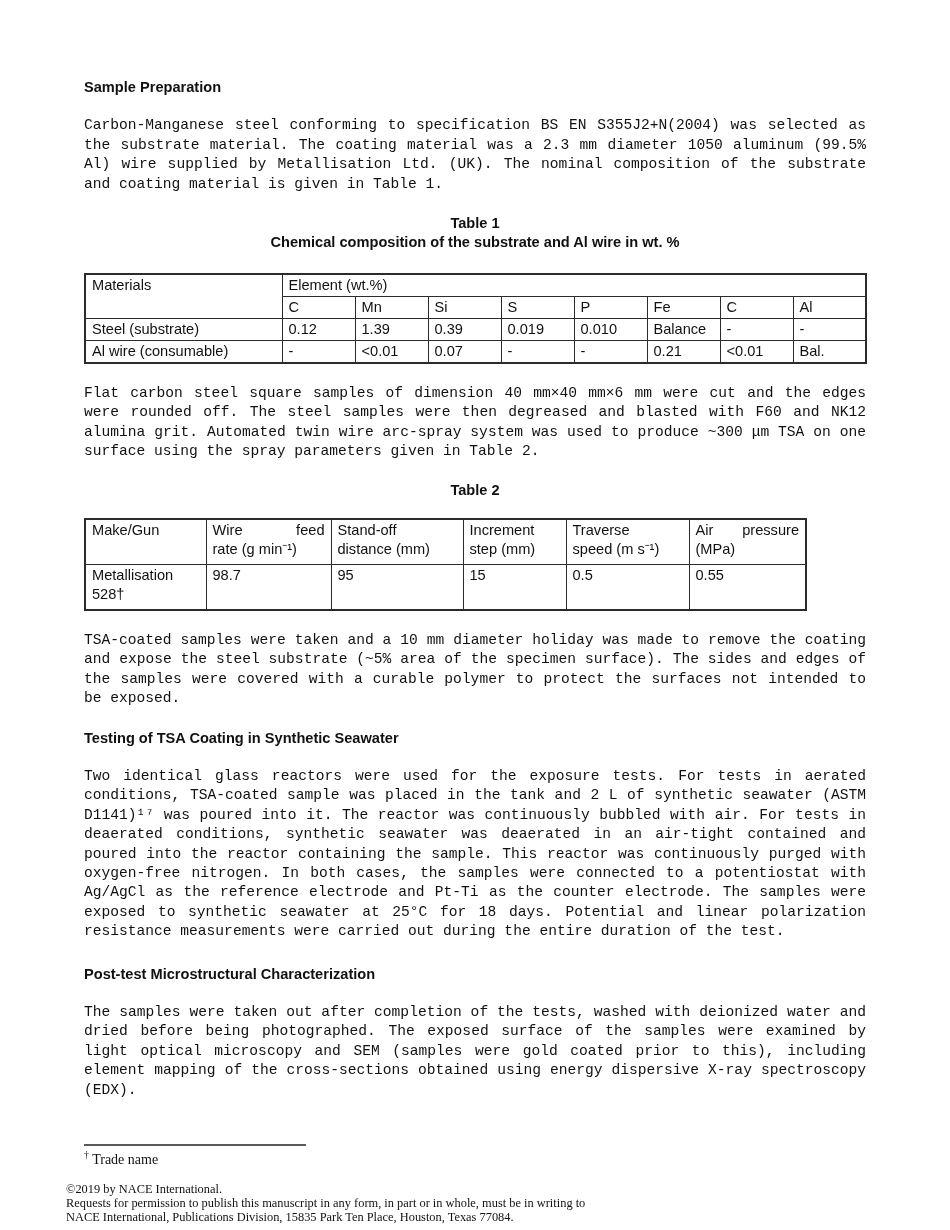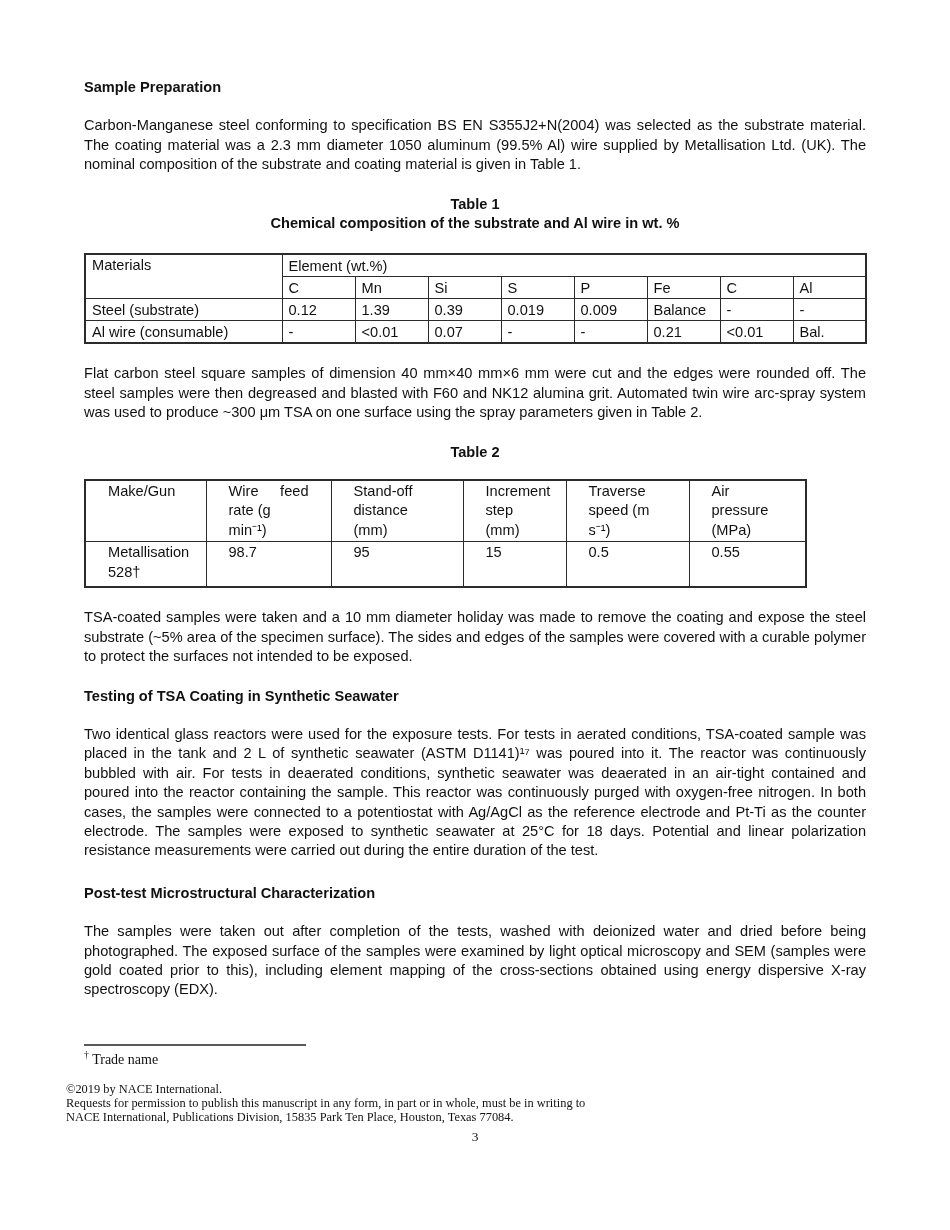--- a/index.html
+++ b/index.html
@@ -17,20 +17,21 @@
     width: 950px; height: 1230px;
     padding: 78px 84px 0 84px;
   }
   h3.section-heading {
     font-size: 14.6px; font-weight: bold;
     margin: 0 0 19px 0; line-height: 19.4px;
   }
   p.body-para {
     margin: 0 0 20px 0;
     text-align: justify;
+    font-family: Liberation Mono, monospace;
   }
   .table-caption {
     text-align: center; font-weight: bold;
     margin: 0 0 17px 0;
   }
   table.doc-table {
     border-collapse: collapse;
     table-layout: fixed;
     border: 2px solid #2b2b2b;
     margin: 0 0 20px 0;
@@ -43,21 +44,21 @@
     white-space: nowrap;
   }
   table.t1 { width: 782px; margin-top: 20px; }
   table.t1 td { height: 21px; }
   table.t1 td.materials-span { vertical-align: top; }
   table.t2 { width: 721px; }
   table.t2 td {
     vertical-align: top;
     height: 42px;
     white-space: normal;
-    padding: 1px 22px;
+    padding: 1px 6px;
     line-height: 19.4px;
   }
   .hdr-line.spread { text-align: justify; text-align-last: justify; }
   .footnote-sep {
     width: 222px; height: 0;
     border-top: 2px solid #595959;
     margin: 44px 0 5px 0;
   }
   .footnote-line {
     font-family: "Liberation Serif", serif;
@@ -117,21 +118,21 @@
       <td>Fe</td>
       <td>C</td>
       <td>Al</td>
     </tr>
     <tr>
       <td>Steel (substrate)</td>
       <td>0.12</td>
       <td>1.39</td>
       <td>0.39</td>
       <td>0.019</td>
-      <td>0.009</td>
+      <td>0.010</td>
       <td>Balance</td>
       <td>-</td>
       <td>-</td>
     </tr>
     <tr>
       <td>Al wire (consumable)</td>
       <td>-</td>
       <td>&lt;0.01</td>
       <td>0.07</td>
       <td>-</td>

